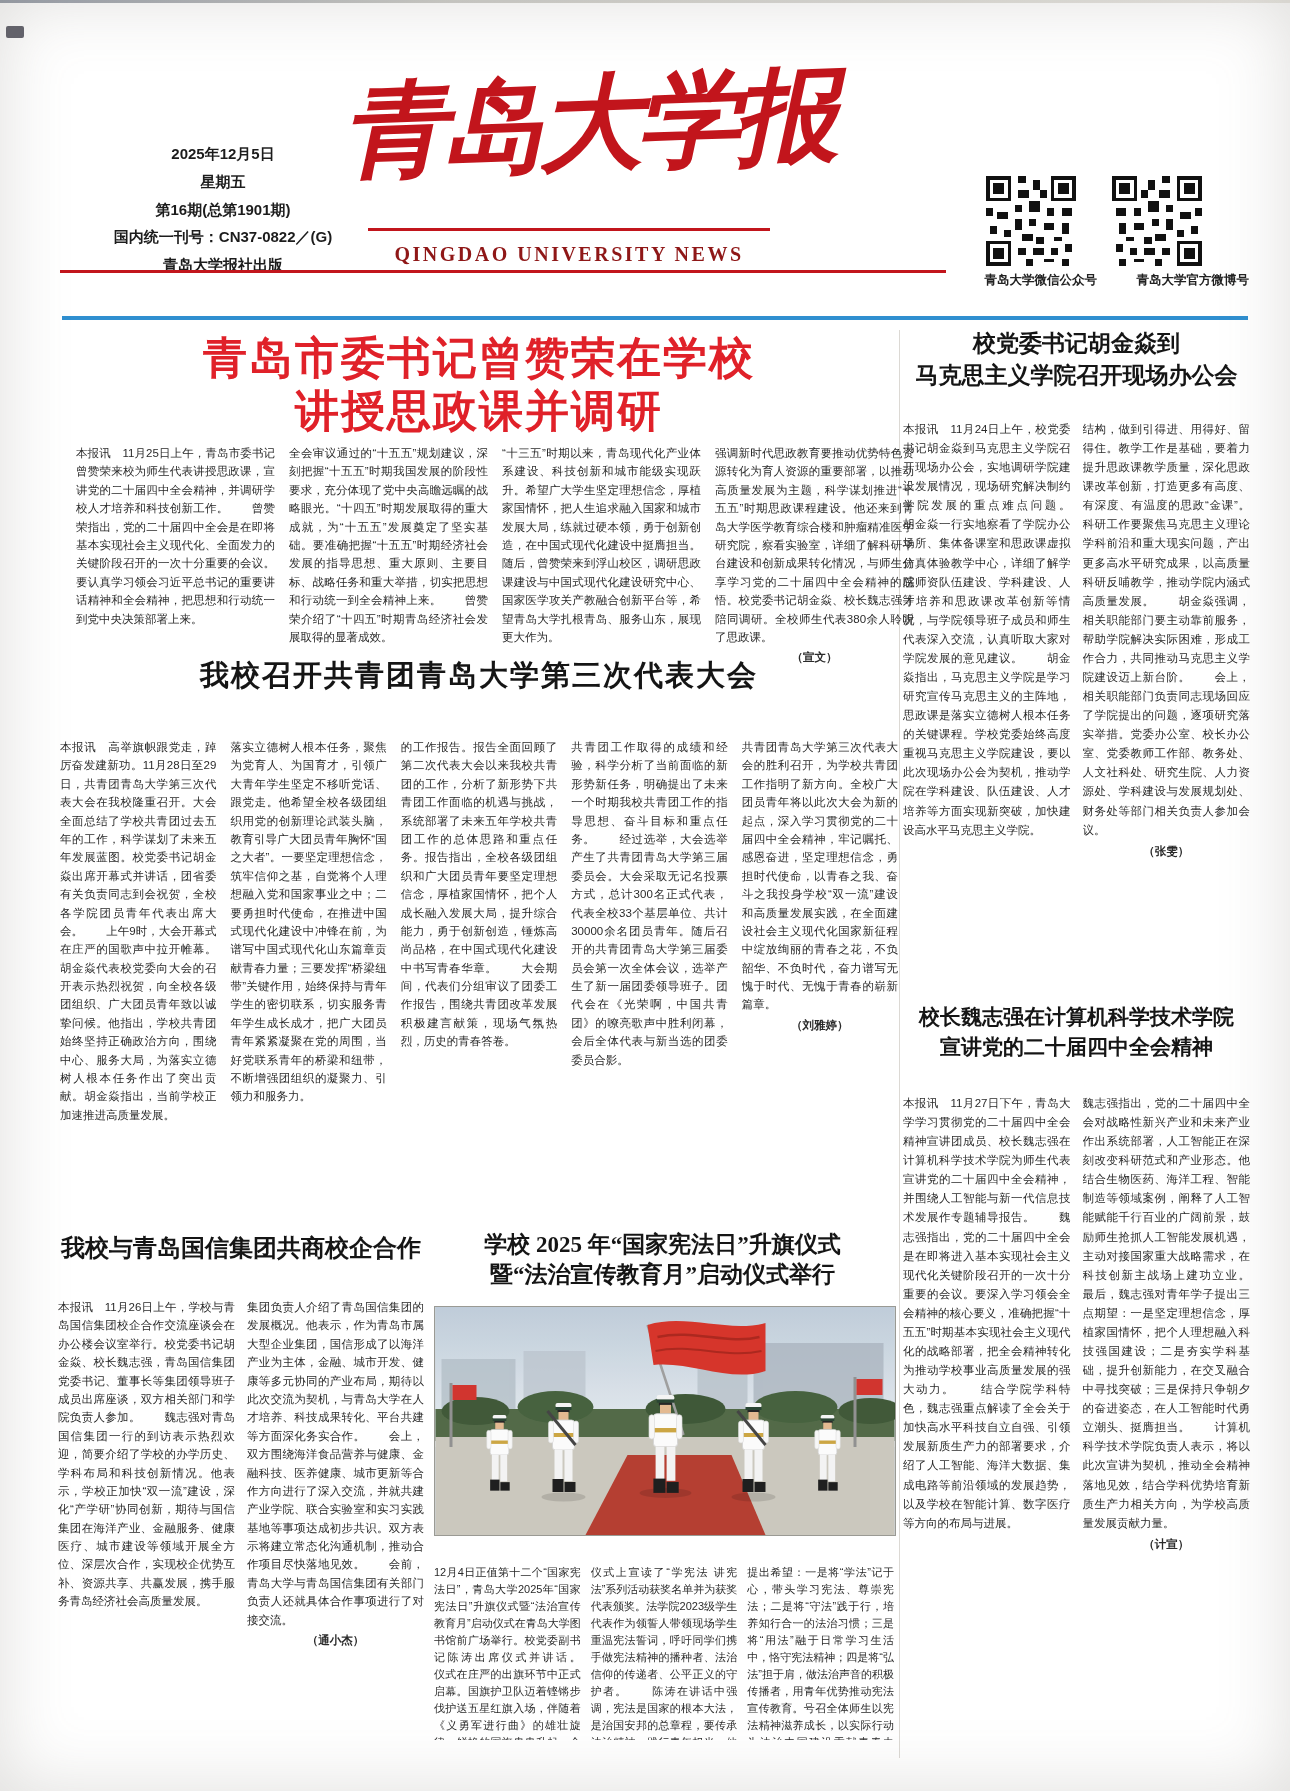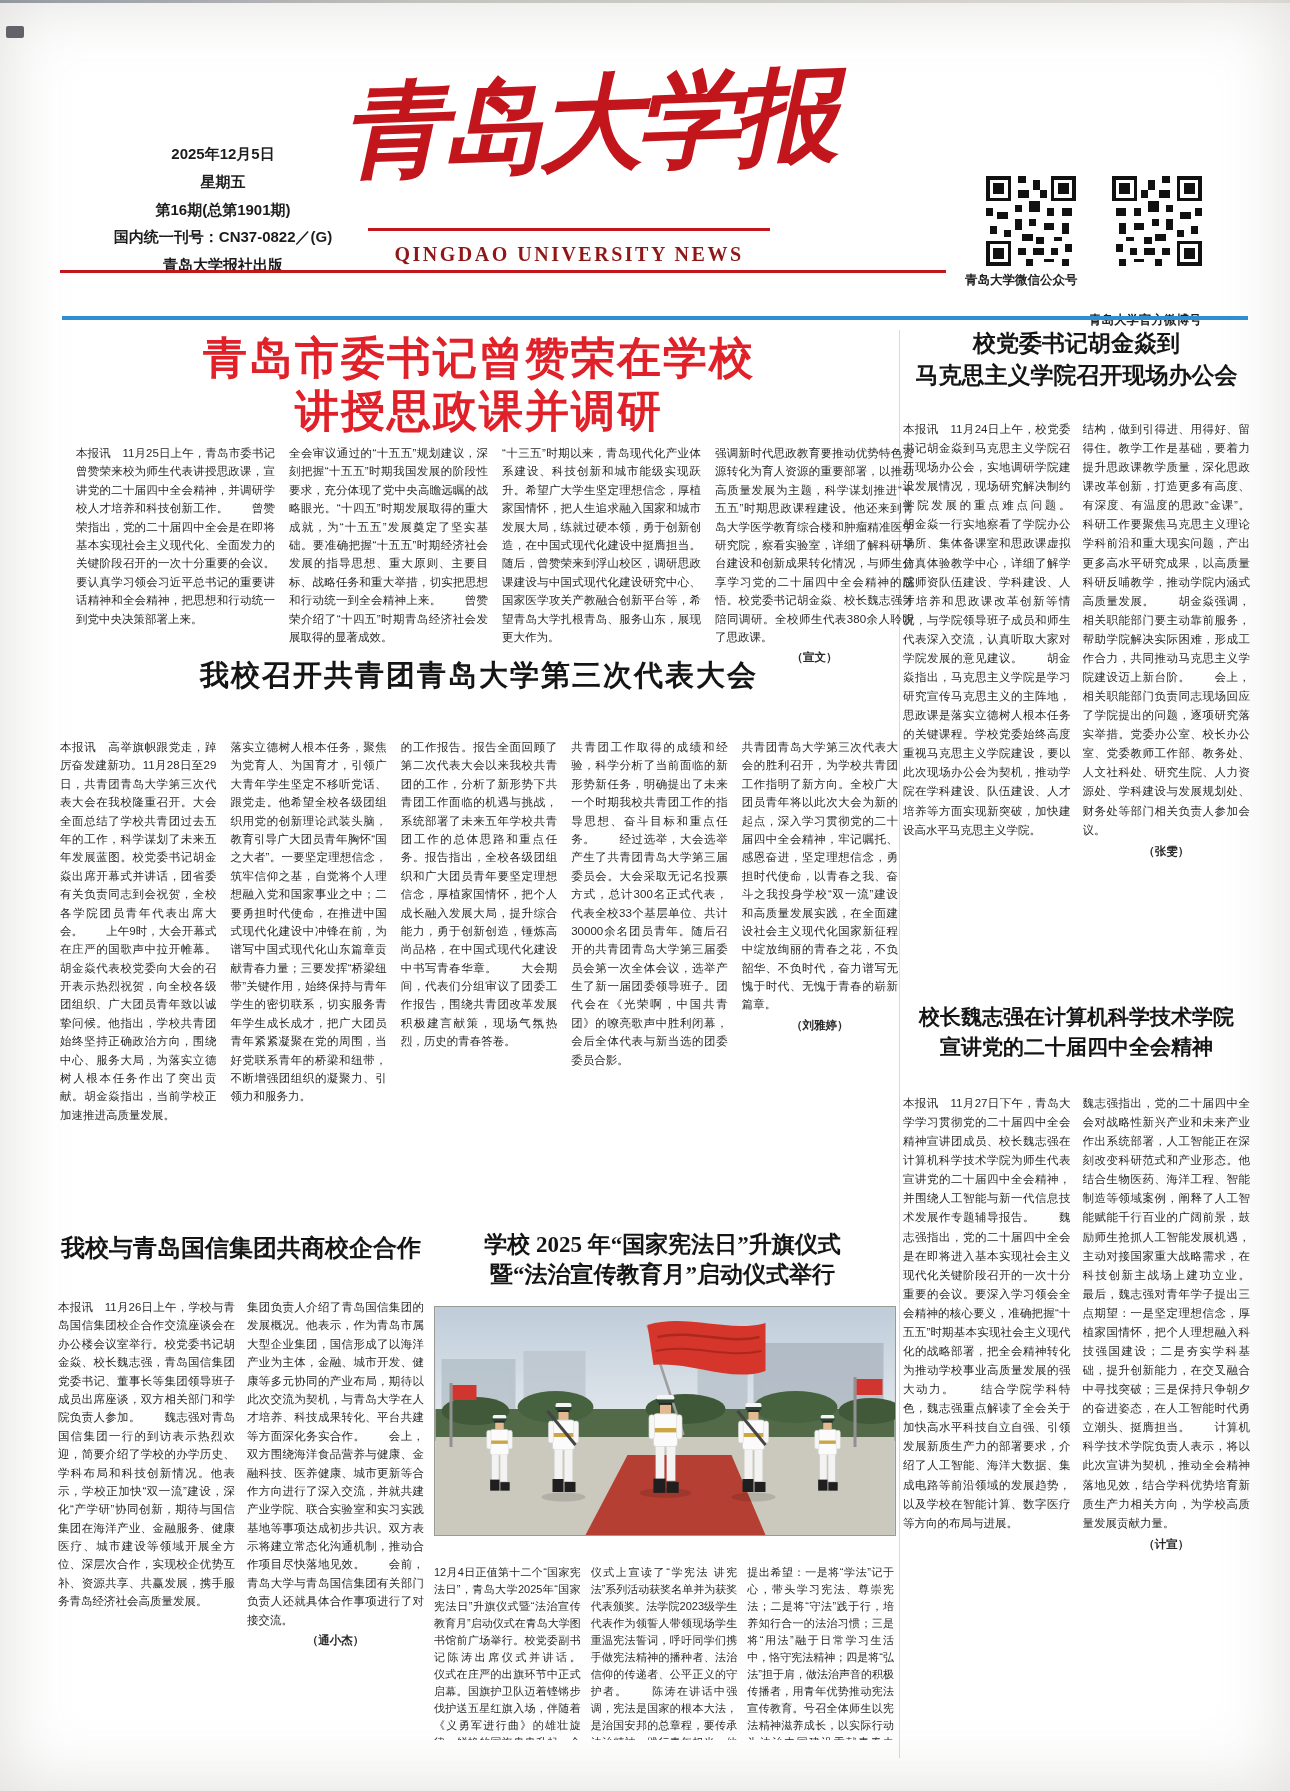--- a/index.html
+++ b/index.html
@@ -15,22 +15,22 @@
   .dateblock{position:absolute;left:92px;top:140px;width:262px;text-align:center;
         font-size:15px;line-height:1.85;font-weight:700;color:#1c1c1c;}
   .mast-title{position:absolute;left:322px;top:42px;width:530px;text-align:center;
         font-family:"DejaVu Serif",serif;font-weight:700;font-style:italic;
         font-size:104px;letter-spacing:-6px;color:#c2151c;transform:rotate(-2deg);line-height:1.55;}
   .mast-sub{position:absolute;left:368px;top:228px;width:402px;text-align:center;
         font-family:"Liberation Serif",serif;font-weight:700;font-size:20px;
         letter-spacing:2.5px;color:#8f1717;border-top:3px solid #c2151c;padding-top:12px;}
   .qr{position:absolute;top:176px;width:90px;height:90px;}
   .qr1{left:986px;} .qr2{left:1112px;}
-  .qrlabel{position:absolute;top:272px;width:132px;text-align:left;font-size:12.5px;font-weight:700;color:#222;}
-  .qrlabel1{left:965px;} .qrlabel2{left:1089px;margin-top:40px;}
+  .qrlabel{position:absolute;top:272px;width:132px;text-align:right;font-size:12.5px;font-weight:700;color:#222;}
+  .qrlabel1{left:965px;} .qrlabel2{left:1117px;}
   .rule-red{position:absolute;left:60px;top:270px;width:886px;height:3px;background:#c2151c;}
   .rule-blue{position:absolute;left:62px;top:316px;width:1186px;height:4px;background:#2f8fd0;}
 
   
   .hl{position:absolute;text-align:center;font-weight:900;}
   .hl-lead{left:60px;top:332px;width:838px;color:#e02129;font-size:44px;line-height:1.2;letter-spacing:2px;
         font-family:"Liberation Sans",sans-serif;}
   .hl-youth{left:60px;top:656px;width:838px;color:#151515;font-size:29px;letter-spacing:2px;
         font-family:"Liberation Serif",serif;}
   .hl-coop{left:58px;top:1232px;width:366px;color:#151515;font-size:24px;font-family:"Liberation Serif",serif;}

